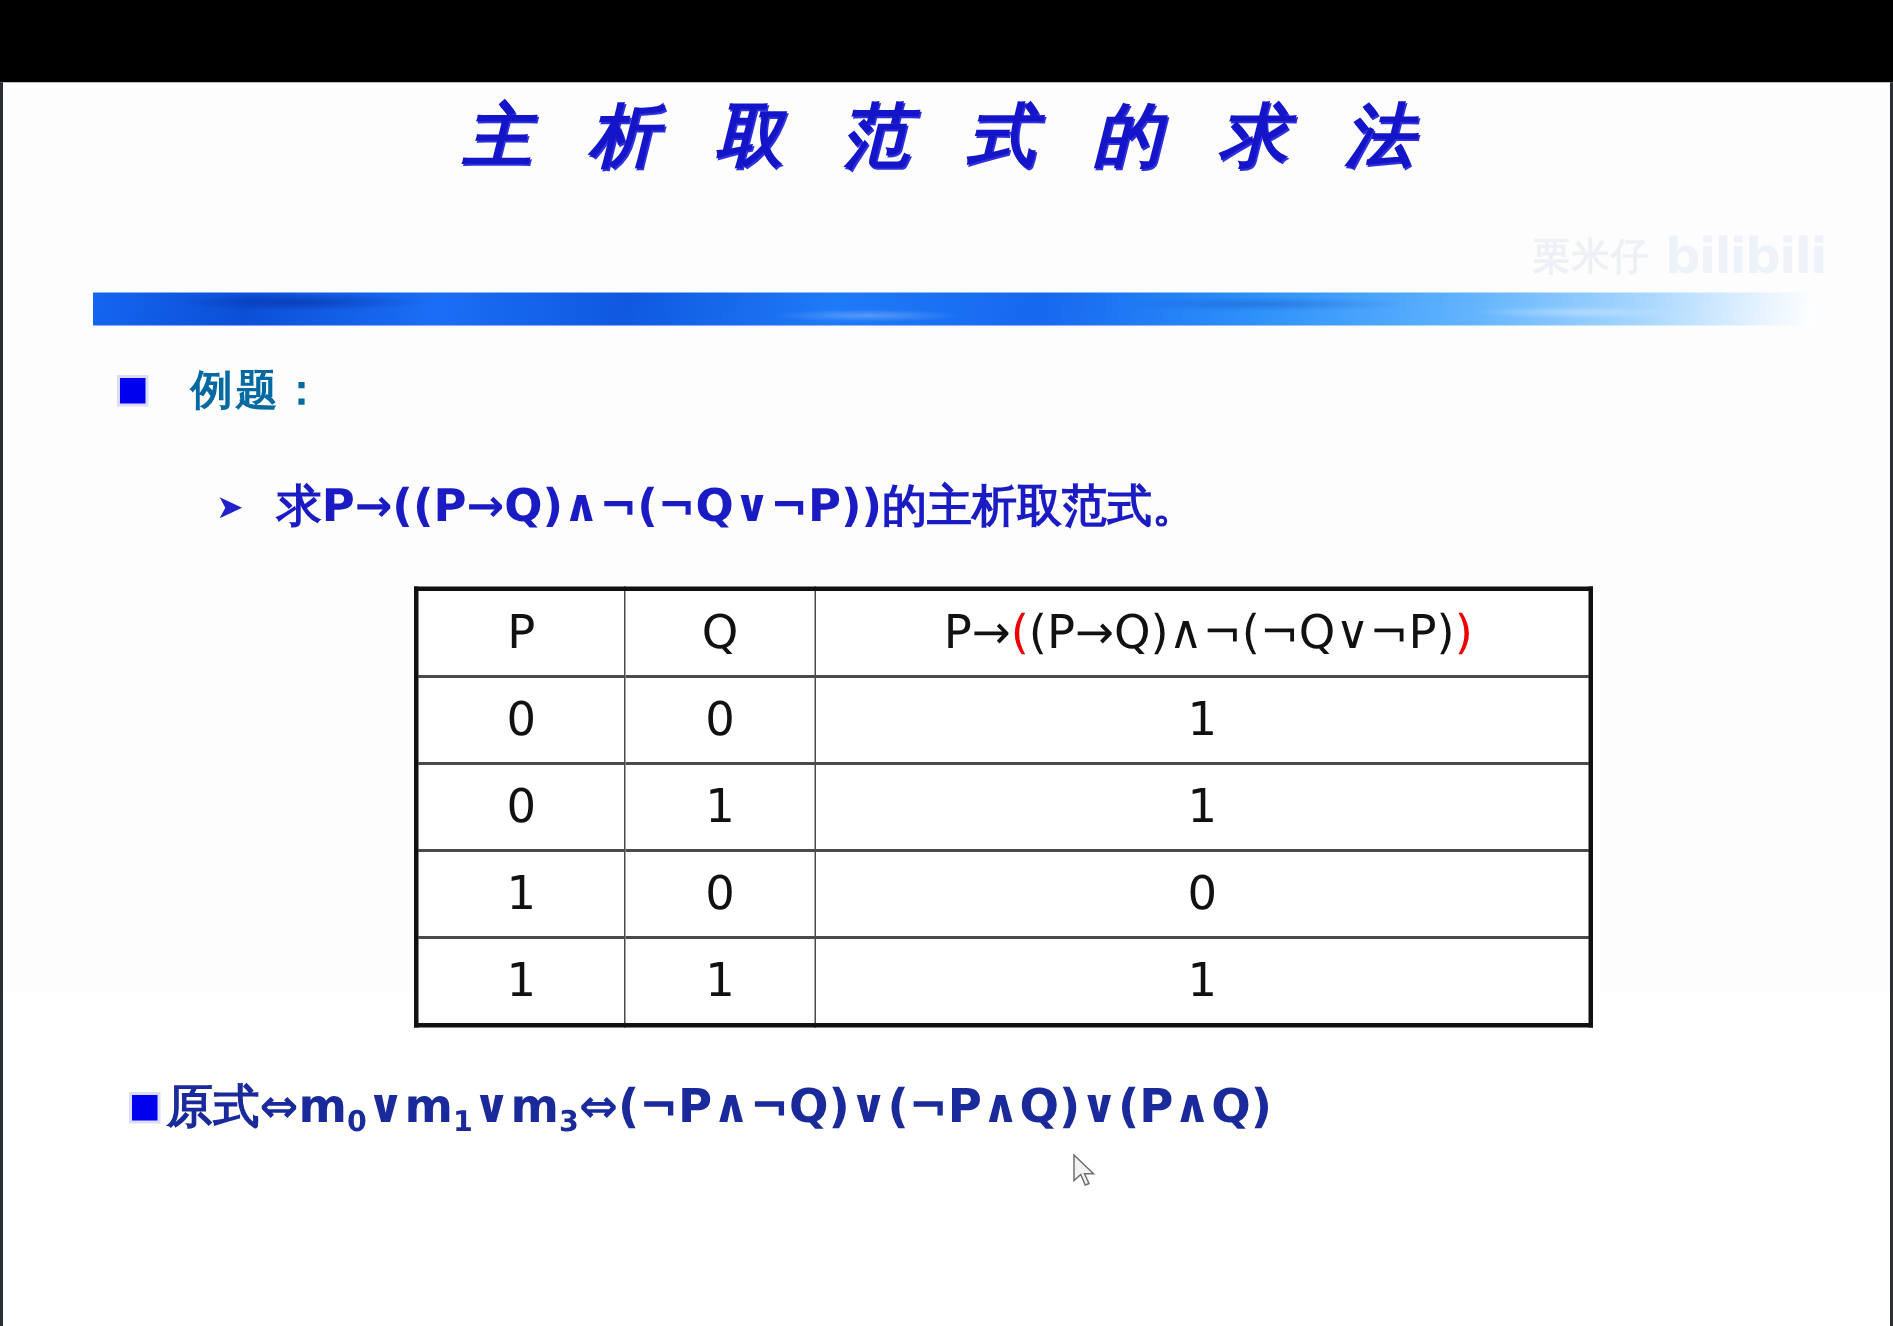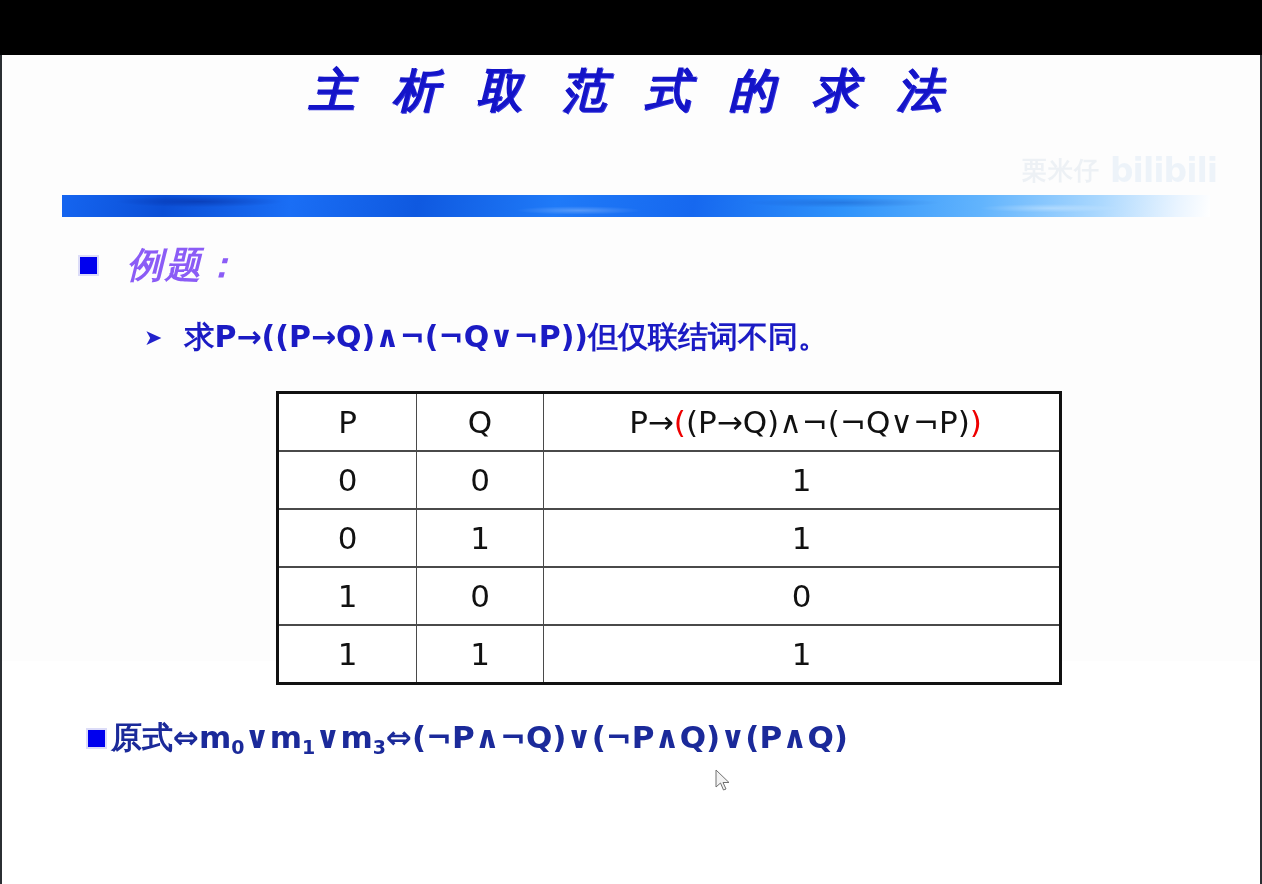--- a/index.html
+++ b/index.html
@@ -148,24 +148,23 @@
   
   .example-row {
     position: absolute;
     left: 78px; top: 186px;
     display: flex;
     align-items: center;
     gap: 30px;
   }
   .example-label {
     font-family: "DejaVu Serif", serif;
-    font-size: 36px;
-    font-weight: bold;
-    font-style: italic;
-    color: #8b5cf6;
+    font-size: 28px;
+    font-weight: bold;
+    color: #0369a1;
     letter-spacing: 2px;
     white-space: nowrap;
   }
 
   
   .question-row {
     position: absolute;
     left: 142px; top: 262px;
     display: flex;
     align-items: center;
@@ -292,21 +291,21 @@
     <div class="blue-bar"></div>
     <div class="blue-bar-noise"></div>
 
     <div class="example-row">
       <span class="sq-bullet"></span>
       <span class="example-label">例题：</span>
     </div>
 
     <div class="question-row">
       <span class="tri-bullet">➤</span>
-      <span class="question-text">求P→((P→Q)∧¬(¬Q∨¬P))但仅联结词不同。</span>
+      <span class="question-text">求P→((P→Q)∧¬(¬Q∨¬P))的主析取范式。</span>
     </div>
 
     <table class="truth-table">
       <thead>
         <tr>
           <th class="col-p th-var">P</th>
           <th class="col-q th-var">Q</th>
           <th class="col-f th-formula">
             <span>P→</span><span class="paren-red">(</span><span>(P→Q)∧¬(¬Q∨¬P)</span><span class="paren-red">)</span>
           </th>

